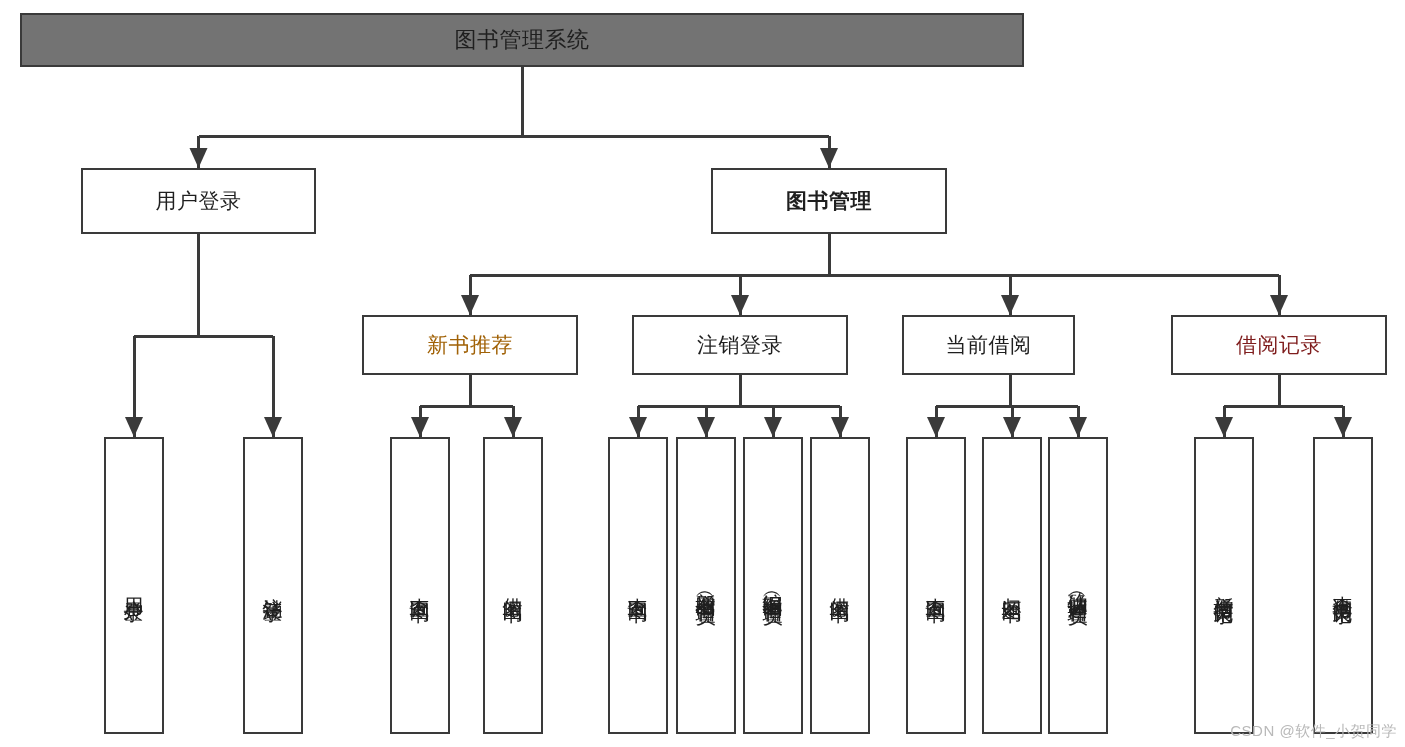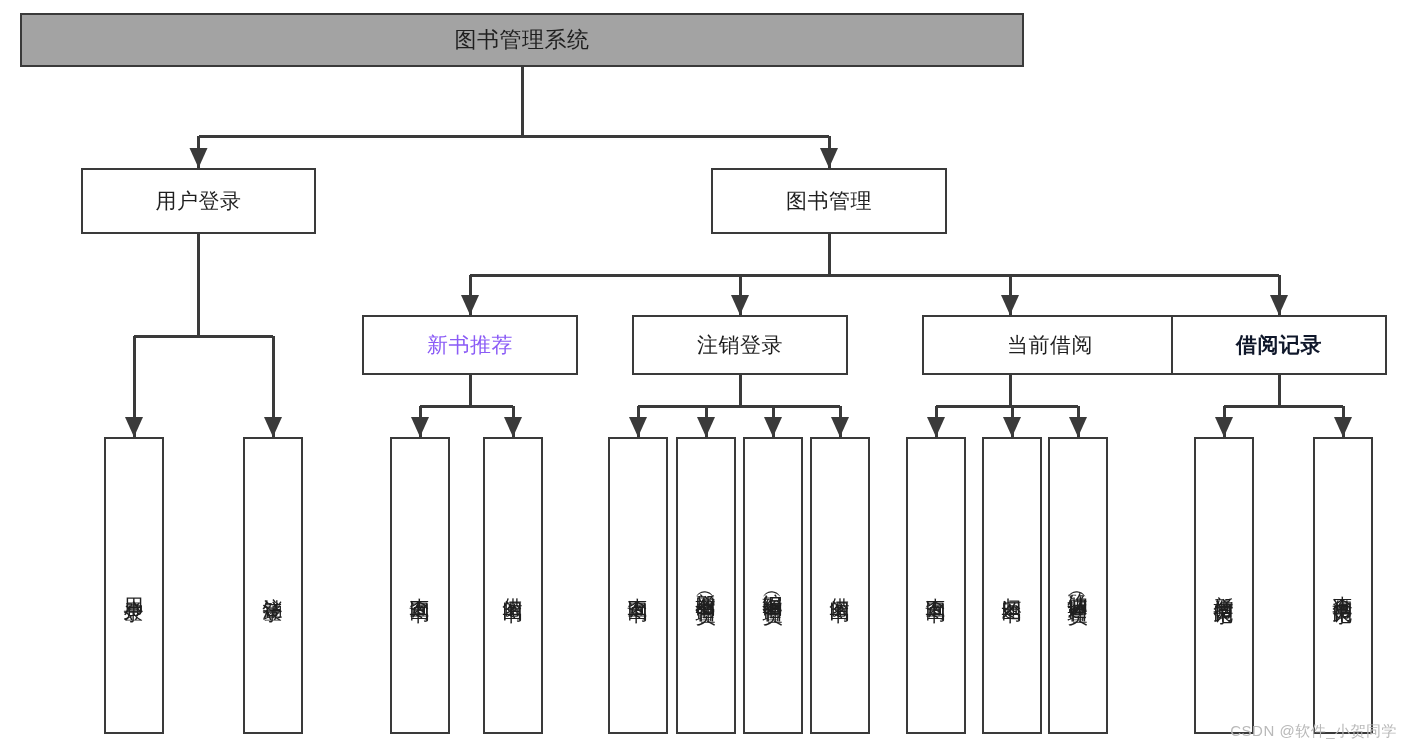--- a/index.html
+++ b/index.html
@@ -118,40 +118,40 @@
       <line x1="1078" y1="406" x2="1078" y2="437" stroke="#3a3a3a" stroke-width="3" shape-rendering="crispEdges"></line>
       <polygon points="1069,417 1087,417 1078,437" fill="#3a3a3a"></polygon>
       <line x1="1279" y1="375" x2="1279" y2="406" stroke="#3a3a3a" stroke-width="3" shape-rendering="crispEdges"></line>
       <line x1="1224" y1="406" x2="1343" y2="406" stroke="#3a3a3a" stroke-width="3" shape-rendering="crispEdges"></line>
       <line x1="1224" y1="406" x2="1224" y2="437" stroke="#3a3a3a" stroke-width="3" shape-rendering="crispEdges"></line>
       <polygon points="1215,417 1233,417 1224,437" fill="#3a3a3a"></polygon>
       <line x1="1343" y1="406" x2="1343" y2="437" stroke="#3a3a3a" stroke-width="3" shape-rendering="crispEdges"></line>
       <polygon points="1334,417 1352,417 1343,437" fill="#3a3a3a"></polygon>
     </svg>
   <div id="node-layer">
-      <div class="node root" style="left: 20px; top: 13px; width: 1004px; height: 54px; border-color: rgb(58, 58, 58); background: #a3a3a3;">
+      <div class="node root" style="left: 20px; top: 13px; width: 1004px; height: 54px; border-color: rgb(58, 58, 58); background: #737373;">
         <span class="node-label" style="color: rgb(31, 31, 31);">图书管理系统</span>
       </div>
       <div class="node level2" style="left: 81px; top: 168px; width: 235px; height: 66px; border-color: rgb(58, 58, 58); background: rgb(255, 255, 255);">
         <span class="node-label" style="color: rgb(31, 31, 31);">用户登录</span>
       </div>
       <div class="node level2" style="left: 711px; top: 168px; width: 236px; height: 66px; border-color: rgb(58, 58, 58); background: rgb(255, 255, 255);">
-        <span class="node-label" style="color: rgb(31, 31, 31);">图书管理</span>
+        <span class="node-label" style="color: rgb(31, 31, 31); font-weight: bold;">图书管理</span>
       </div>
       <div class="node level3" style="left: 362px; top: 315px; width: 216px; height: 60px; border-color: rgb(58, 58, 58); background: rgb(255, 255, 255);">
-        <span class="node-label" style="color: #8b5cf6; text-align: right;">新书推荐</span>
+        <span class="node-label" style="color: #a16207; text-align: right;">新书推荐</span>
       </div>
       <div class="node level3" style="left: 632px; top: 315px; width: 216px; height: 60px; border-color: rgb(58, 58, 58); background: rgb(255, 255, 255);">
         <span class="node-label" style="color: rgb(31, 31, 31);">注销登录</span>
       </div>
-      <div class="node level3" style="left: 902px; top: 315px; width: 256px; height: 60px; border-color: rgb(58, 58, 58); background: rgb(255, 255, 255); margin-left: 20px;">
+      <div class="node level3" style="left: 902px; top: 315px; width: 173px; height: 60px; border-color: rgb(58, 58, 58); background: rgb(255, 255, 255);">
         <span class="node-label" style="color: rgb(31, 31, 31);">当前借阅</span>
       </div>
       <div class="node level3" style="left: 1171px; top: 315px; width: 216px; height: 60px; border-color: rgb(58, 58, 58); background: rgb(255, 255, 255);">
-        <span class="node-label" style="color: #0f172a; font-weight: bold;">借阅记录</span>
+        <span class="node-label" style="color: #7f1d1d;">借阅记录</span>
       </div>
       <div class="node leaf vertical" style="left: 104px; top: 437px; width: 60px; height: 297px; border-color: rgb(58, 58, 58); background: rgb(255, 255, 255);">
         <span class="node-label" style="color: rgb(31, 31, 31);">用户登录</span>
       </div>
       <div class="node leaf vertical" style="left: 243px; top: 437px; width: 60px; height: 297px; border-color: rgb(58, 58, 58); background: rgb(255, 255, 255);">
         <span class="node-label" style="color: rgb(31, 31, 31);">注销登录</span>
       </div>
       <div class="node leaf vertical" style="left: 390px; top: 437px; width: 60px; height: 297px; border-color: rgb(58, 58, 58); background: rgb(255, 255, 255);">
         <span class="node-label" style="color: rgb(31, 31, 31);">查询图书</span>
       </div>

